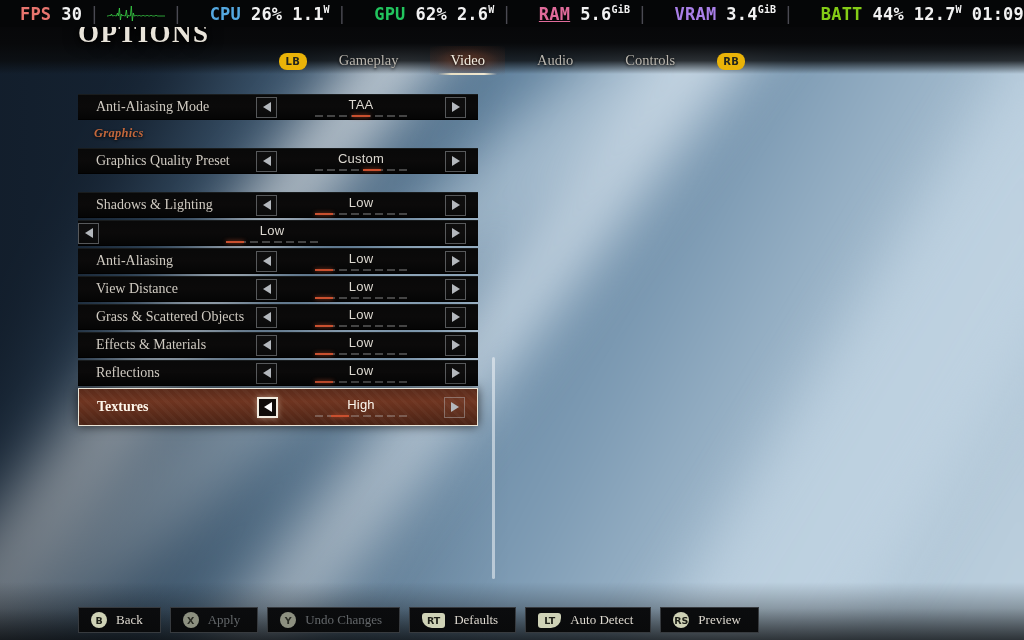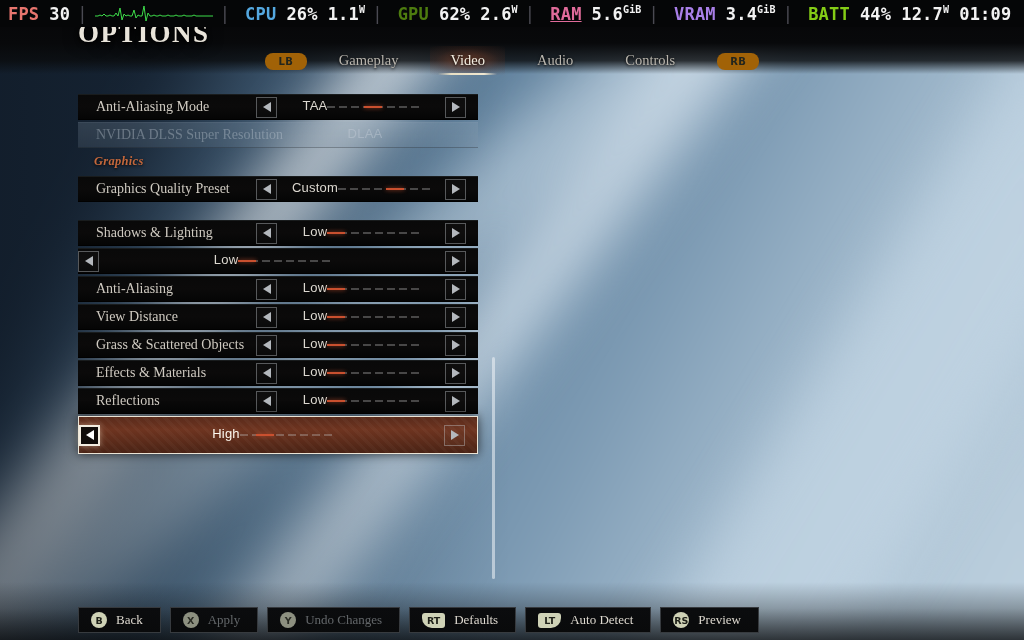--- a/index.html
+++ b/index.html
@@ -51,25 +51,25 @@
   #statsbar {
     position:absolute; top:0; left:0; width:1024px; height:27px;
     background:#050607;
     display:flex; align-items:center;
     font-family:"DejaVu Sans Mono", monospace;
     font-size:17px; font-weight:bold;
     letter-spacing:.2px;
     white-space:nowrap;
     z-index:40;
   }
-  #statsbar .lbl { padding-left:8px; }
+  #statsbar .lbl { padding-left:20px; }
   #statsbar .val { color:#f2f2f2; padding-left:10px; }
   #statsbar .unit { font-size:10px; vertical-align:super; color:#f2f2f2; }
   #statsbar .sep { color:#4a4a52; padding:0 7px; font-weight:normal; }
-  .c-fps{color:#e8756e;} .c-cpu{color:#54a8e0;} .c-gpu{color:#4d7c0f;}
+  .c-fps{color:#e8756e;} .c-cpu{color:#54a8e0;} .c-gpu{color:#22c55e;}
   .c-ram{color:#e06b9a;text-decoration:underline;} .c-vram{color:#a97fe8;} .c-batt{color:#84cc16;}
   #fpsgraph { width:118px; height:20px; display:block; }
 
   
   #headerband {
     position:absolute; top:0; left:0; width:1024px; height:74px;
     background:linear-gradient(180deg,#050506 0%,#08090b 58%,rgba(10,12,14,.82) 82%,rgba(12,14,17,0) 100%);
     z-index:20;
   }
   #title {
@@ -78,22 +78,22 @@
     color:#e9e4da;
     text-shadow:0 2px 5px #000, 0 0 16px rgba(0,0,0,.9);
     z-index:25;
   }
   #tabs {
     position:absolute; top:48px; left:0; width:1024px; height:26px;
     display:flex; align-items:center; justify-content:center; gap:0px;
     z-index:25;
   }
   .bumper {
-    width:42px; height:17px; border-radius:8px;
-    background:#a16207; color:#23251c;
+    width:28px; height:17px; border-radius:8px;
+    background:#eab308; color:#23251c;
     font-family:"DejaVu Sans", sans-serif;
     font-size:10px; font-weight:bold;
     display:flex; align-items:center; justify-content:center;
     letter-spacing:.3px;
   }
   .tab {
     position:relative;
     font-size:14.5px; color:#b9b5ad;
     padding:3px 26px 5px 26px;
     text-shadow:0 1px 3px #000;
@@ -136,21 +136,21 @@
     background:rgba(255,255,255,.02);
   }
   .arrow .gl {
     width:0; height:0;
     border-top:5px solid transparent; border-bottom:5px solid transparent;
   }
   .arrow.left .gl  { border-right:8px solid #b4b8bd; }
   .arrow.right .gl { border-left:8px solid #b4b8bd; }
   .valwrap {
     flex:1; position:relative;
-    display:flex; flex-direction:row; align-items:center; justify-content:center;
+    display:flex; flex-direction:column; align-items:center; justify-content:center;
     height:100%;
   }
   .valwrap .vt {
     font-family:"Liberation Sans", sans-serif;
     font-size:13px; color:#dcd8d0; letter-spacing:.2px;
     margin-bottom:3px;
   }
   .track {
     position:relative; width:92px; height:2px;
     background:repeating-linear-gradient(90deg, rgba(190,190,190,.34) 0 8px, rgba(190,190,190,0) 8px 12px);
@@ -308,27 +308,20 @@
       <span class="track">
           <i class="knob" style="left:37px"></i>
         </span>
     </span>
     <span class="arrow right">
         <i class="gl"></i>
       </span>
     <span class="spacer-r"></span>
   </div>
 
-  <div class="row disabled">
-    <span class="name" style="flex:0 0 220px">NVIDIA DLSS Super Resolution</span>
-    <span class="valwrap">
-      <span class="vt">DLAA</span>
-    </span>
-    <span class="spacer-r" style="flex:0 0 46px"></span>
-  </div>
 
   <div class="section">Graphics</div>
 
   <div class="row">
     <span class="name">Graphics Quality Preset</span>
     <span class="arrow left">
         <i class="gl"></i>
       </span>
     <span class="valwrap">
       <span class="vt">Custom</span>
@@ -456,20 +449,21 @@
           <i class="knob" style="left:0px"></i>
         </span>
     </span>
     <span class="arrow right">
         <i class="gl"></i>
       </span>
     <span class="spacer-r"></span>
   </div>
 
   <div class="row selected">
+    <span class="name">Textures</span>
     <span class="arrow left active">
         <i class="gl"></i>
       </span>
     <span class="valwrap">
       <span class="vt">High</span>
       <span class="track">
           <i class="knob" style="left:16px"></i>
         </span>
     </span>
     <span class="arrow right">

